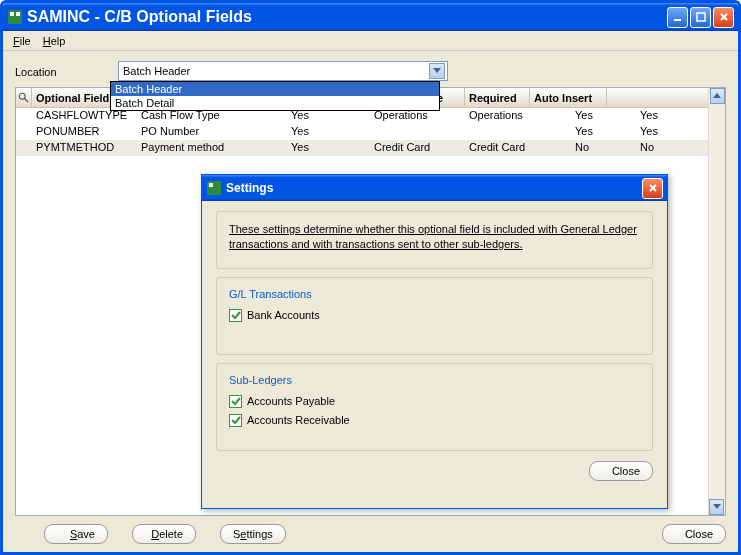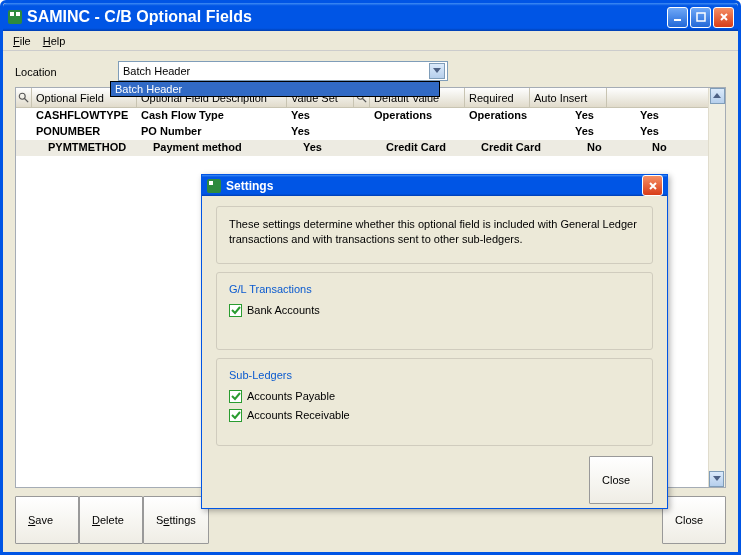--- a/index.html
+++ b/index.html
@@ -22,51 +22,51 @@
 .combo-wrap { position: relative; width: 330px; padding-left: 8px; }
 .combo { width: 330px; height: 20px; border: 1px solid #7F9DB9; background: #fff; display: flex; align-items: center; padding: 0 2px 0 4px; cursor: pointer; }
 .combo-text { flex: 1; }
 .combo-btn { width: 16px; height: 16px; background: linear-gradient(to bottom, #DBEAFB, #B6CFEC); border: 1px solid #7F9DB9; display: flex; align-items: center; justify-content: center; }
 .combo-btn svg { width: 8px; height: 6px; }
 .dropdown { position: absolute; top: 20px; left: 0; width: 330px; border: 1px solid #000; background: #fff; z-index: 5; }
 .dd-item { padding: 1px 4px; cursor: pointer; }
 .dd-item.sel { background: #316AC5; color: #fff; }
 .grid-wrap { flex: 1; border: 1px solid #A5ACB5; background: #fff; position: relative; display: flex; flex-direction: column; }
 .grid-head { display: flex; background: linear-gradient(to bottom, #FEFEFE, #EFEDE5 50%, #E1DBCB); border-bottom: 1px solid #C8C4B2; height: 20px; flex-shrink: 0; }
-.gh { border-right: 1px solid #C8C4B2; padding: 2px 4px; display: flex; align-items: center; overflow: hidden; white-space: nowrap; }
+.gh { border-right: 1px solid #C8C4B2; padding: 2px 4px; display: flex; align-items: center; overflow: hidden; white-space: nowrap; font-weight: bold; }
 .gh.icon { justify-content: center; padding: 2px; }
 .gh svg { width: 13px; height: 13px; }
 .grid-body { flex: 1; overflow: hidden; position: relative; }
 .grow { display: flex; height: 16px; }
-.grow.alt { background: #EDEBE2; justify-content: flex-end; }
-.gc { border-right: 1px solid transparent; padding: 1px 4px; overflow: hidden; white-space: nowrap; font-weight: bold; }
+.grow.alt { background: #EDEBE2; }
+.gc { border-right: 1px solid transparent; padding: 1px 4px; overflow: hidden; white-space: nowrap; }
 .c0 { width: 16px; flex-shrink: 0; }
 .c1 { width: 105px; flex-shrink: 0; }
 .c2 { width: 150px; flex-shrink: 0; }
 .c3 { width: 67px; flex-shrink: 0; }
 .c4 { width: 16px; flex-shrink: 0; }
 .c5 { width: 95px; flex-shrink: 0; }
 .c6 { width: 106px; flex-shrink: 0; }
 .c7 { width: 65px; flex-shrink: 0; }
 .c8 { width: 77px; flex-shrink: 0; }
 .scroll-v { position: absolute; right: 0; top: 0; bottom: 0; width: 17px; background: #F1EFE2; border-left: 1px solid #E0DCCD; }
 .sb-btn { width: 15px; height: 16px; margin: 0 auto; background: linear-gradient(to bottom, #DBEAFB, #B6CFEC); border: 1px solid #7F9DB9; display: flex; align-items: center; justify-content: center; }
 .sb-btn.top { margin-top: 0; }
 .sb-btn.bot { position: absolute; bottom: 0; left: 0; }
-.bottom-btns { display: flex; padding: 8px 12px; gap: 0; }
-.btn { border: 1px solid #999; border-radius: 1px; background: linear-gradient(to bottom, #fff, #EFEDE5); padding: 17px 12px; min-width: 64px; text-align: left; cursor: pointer; }
+.bottom-btns { display: flex; padding: 8px 12px; gap: 24px; margin-left: 29px; }
+.btn { border: 1px solid #999; border-radius: 9px; background: linear-gradient(to bottom, #fff, #EFEDE5); padding: 3px 12px; min-width: 64px; text-align: right; cursor: pointer; }
 .btn u { text-decoration: underline; }
 .spacer { flex: 1; }
 
 .dialog { position: absolute; left: 198px; top: 171px; width: 467px; height: 335px; border: 1px solid #0055E5; background: #ECE9D8; box-shadow: 2px 2px 6px rgba(0,0,0,0.3); z-index: 100; display: flex; flex-direction: column; }
 .dlg-title { background: linear-gradient(to bottom, #3F8CF3, #0055E5 10%, #0055E5 90%, #003DB0); color: #fff; height: 26px; display: flex; align-items: center; padding: 0 4px; }
 .dlg-title-text { font-weight: bold; font-size: 12px; flex: 1; }
 .dlg-body { flex: 1; padding: 10px 14px 6px 14px; display: flex; flex-direction: column; }
 .groupbox { border: 1px solid #D0CCBE; border-radius: 3px; padding: 10px 12px; margin-bottom: 8px; background: #ECE9D8; }
-.group-intro { padding: 0 0 6px 0; line-height: 1.35; }
+.group-intro { padding: 0 0 6px 0; line-height: 1.35; text-decoration: underline; }
 .group-leg { color: #0A5ACF; padding-bottom: 6px; }
 .chk-row { display: flex; align-items: center; gap: 5px; padding: 3px 0; }
 .chk { width: 13px; height: 13px; border: 1px solid #2A9C30; background: #fff; display: flex; align-items: center; justify-content: center; }
 .chk svg { width: 10px; height: 9px; }
 .dlg-btn-row { display: flex; justify-content: flex-end; padding: 2px 0; }
 </style>
 </head>
 <body>
 
 <div class="window">
@@ -110,20 +110,21 @@
         <div class="combo">
           <span class="combo-text">Batch Header</span>
           <span class="combo-btn">
               <svg viewBox="0 0 8 6">
                 <path d="M0 0 L8 0 L4 5 Z" fill="#4D6185"></path>
               </svg>
             </span>
         </div>
         <div class="dropdown">
           <div class="dd-item sel">Batch Header</div>
+          <div class="dd-item">Batch Detail</div>
         </div>
       </div>
     </div>
 
     <div class="grid-wrap">
       <div class="grid-head">
         <div class="gh c0 icon">
             <svg viewBox="0 0 13 13">
               <circle cx="5" cy="5" r="3.5" fill="none" stroke="#555" stroke-width="1.3"></circle>
               <path d="M8 8 L12 12" stroke="#555" stroke-width="1.5"></path>

